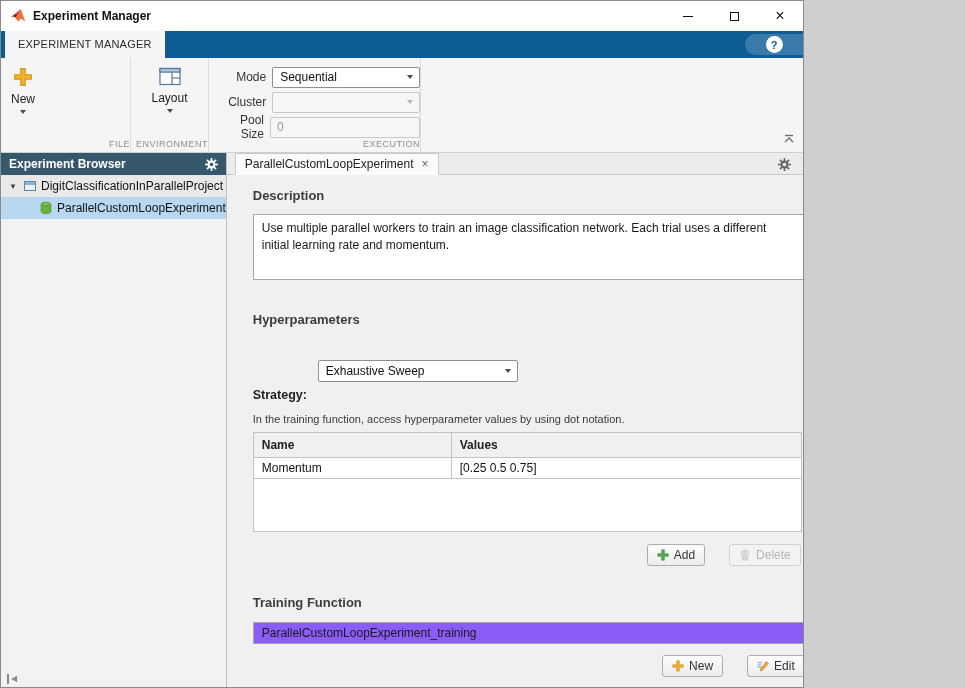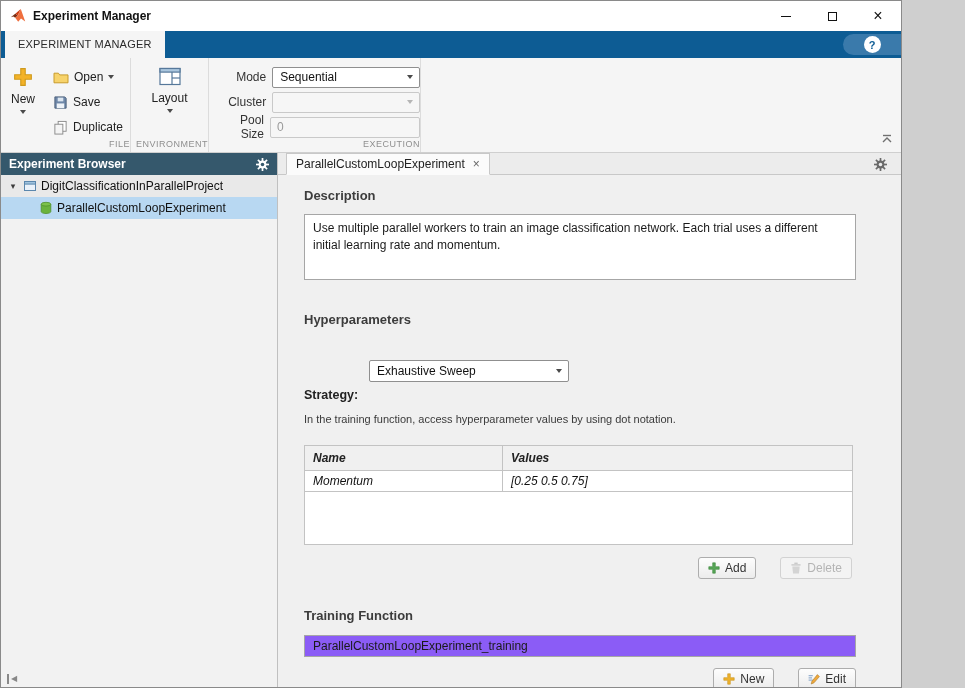--- a/index.html
+++ b/index.html
@@ -1,20 +1,20 @@
 <!DOCTYPE html>
 <html><head>
 <meta charset="utf-8">
 <style>
   * { margin:0; padding:0; box-sizing:border-box; }
   html,body { background:#cfcfcf; }
   body { font-family:"Liberation Sans", sans-serif; }
 
   .window{
-    width:902px;height:688px;position:relative;background:#fff;
+    width:804px;height:688px;position:relative;background:#fff;
     border:1px solid #8a8a8a;overflow:hidden;
   }
 
   
   .titlebar{height:30px;display:flex;align-items:center;background:#fff;}
   .titlebar .logo{margin-left:9px;}
   .titlebar .title{margin-left:7px;font-size:12px;font-weight:700;color:#111;}
   .win-controls{margin-left:auto;display:flex;height:30px;}
   .win-btn{width:46px;height:30px;display:flex;align-items:center;justify-content:center;cursor:default;}
   .min-bar{width:10px;height:1px;background:#111;display:block;}
@@ -87,22 +87,22 @@
   .h-gap-lg{margin-top:32px;}
   .h-gap-tf{margin-top:29px;}
   .desc-box{margin-top:11px;width:552px;height:66px;resize:none;overflow:hidden;
     border:1px solid #a6a6a6;background:#fff;padding:5px 8px;font-family:"Liberation Sans",sans-serif;
     font-size:12px;line-height:1.45;color:#1a1a1a;display:block;}
   .strategy-row{margin-top:13px;display:flex;align-items:center;}
   .strategy-label{font-size:12.5px;font-weight:700;color:#222;width:65px;margin-top:48px;}
   .combo.strategy{width:200px;height:22px;}
   .hint{margin-top:11px;font-size:11px;color:#3a3a3a;}
 
-  table.hp-table{margin-top:20px;width:548px;border-collapse:collapse;background:#22c55e;
-    border:1px solid #9a9a9a;table-layout:fixed;font-style:italic;}
+  table.hp-table{margin-top:7px;width:548px;border-collapse:collapse;background:#22c55e;
+    border:1px solid #9a9a9a;table-layout:fixed;}
   .hp-table th{width:198px;height:25px;background:#f0f0f0;border:1px solid #c3c3c3;
     font-size:12px;font-weight:700;color:#222;text-align:left;padding:0 8px;}
   .hp-table th + th{width:350px;}
   .hp-table td{height:21px;border:1px solid #c3c3c3;font-size:12px;color:#111;padding:0 8px;
     background:#fff;}
   .hp-table tr.filler td{height:53px;}
 
   .btn-row{display:flex;justify-content:flex-end;gap:24px;align-items:center;}
   .btn-row.w-table{width:548px;margin-top:12px;}
   .btn-row.w-input{width:552px;margin-top:11px;}
@@ -148,44 +148,20 @@
 
   <div class="ribbon">
 
     <div class="rsection sec-file">
       <div class="big-btn">
         <svg width="20" height="20" viewBox="0 0 18 18">
           <path d="M7 1.5h4v5.5H16.5v4H11V16.5H7V11H1.5V7H7z" fill="#f3b228" stroke="#cf9a1d" stroke-width="1"></path>
         </svg>
         <span class="bb-label">New</span>
         <span class="caret"></span>
-      </div>
-      <div class="small-col">
-        <div class="small-btn">
-          <svg width="16" height="15" viewBox="0 0 16 15">
-            <path d="M1 12.8 V3.2 h4.4 l1.3 1.7 H15 v7.9 z" fill="#f7d36b" stroke="#c89b2a" stroke-width="1"></path>
-          </svg>
-          <span>Open</span>
-          <span class="caret"></span>
-        </div>
-        <div class="small-btn">
-          <svg width="15" height="15" viewBox="0 0 16 16">
-            <path d="M2 2 h10.5 L14 3.5 V14 H2 Z" fill="#6e87a8" stroke="#4a5f7a" stroke-width="1"></path>
-            <rect x="5" y="2.8" width="6" height="4" fill="#dce6f0"></rect>
-            <rect x="4" y="9" width="8" height="5" fill="#eef3f8"></rect>
-          </svg>
-          <span>Save</span>
-        </div>
-        <div class="small-btn">
-          <svg width="15" height="15" viewBox="0 0 16 16">
-            <rect x="5.5" y="1.5" width="8.5" height="10.5" fill="#ffffff" stroke="#8a8a8a"></rect>
-            <rect x="2" y="4.5" width="8.5" height="10.5" fill="#f4f4f4" stroke="#8a8a8a"></rect>
-          </svg>
-          <span>Duplicate</span>
-        </div>
       </div>
       <div class="rlabel">FILE</div>
     </div>
 
     <div class="rsection sec-env">
       <div class="big-btn">
         <svg width="22" height="19" viewBox="0 0 22 19">
           <rect x="1" y="1.5" width="20" height="16" fill="#ffffff" stroke="#56789a" stroke-width="1.2"></rect>
           <rect x="1" y="1.5" width="20" height="3.6" fill="#aac6de" stroke="#56789a" stroke-width="1.2"></rect>
           <line x1="13" y1="5.1" x2="13" y2="17.5" stroke="#56789a" stroke-width="1.2"></line>

